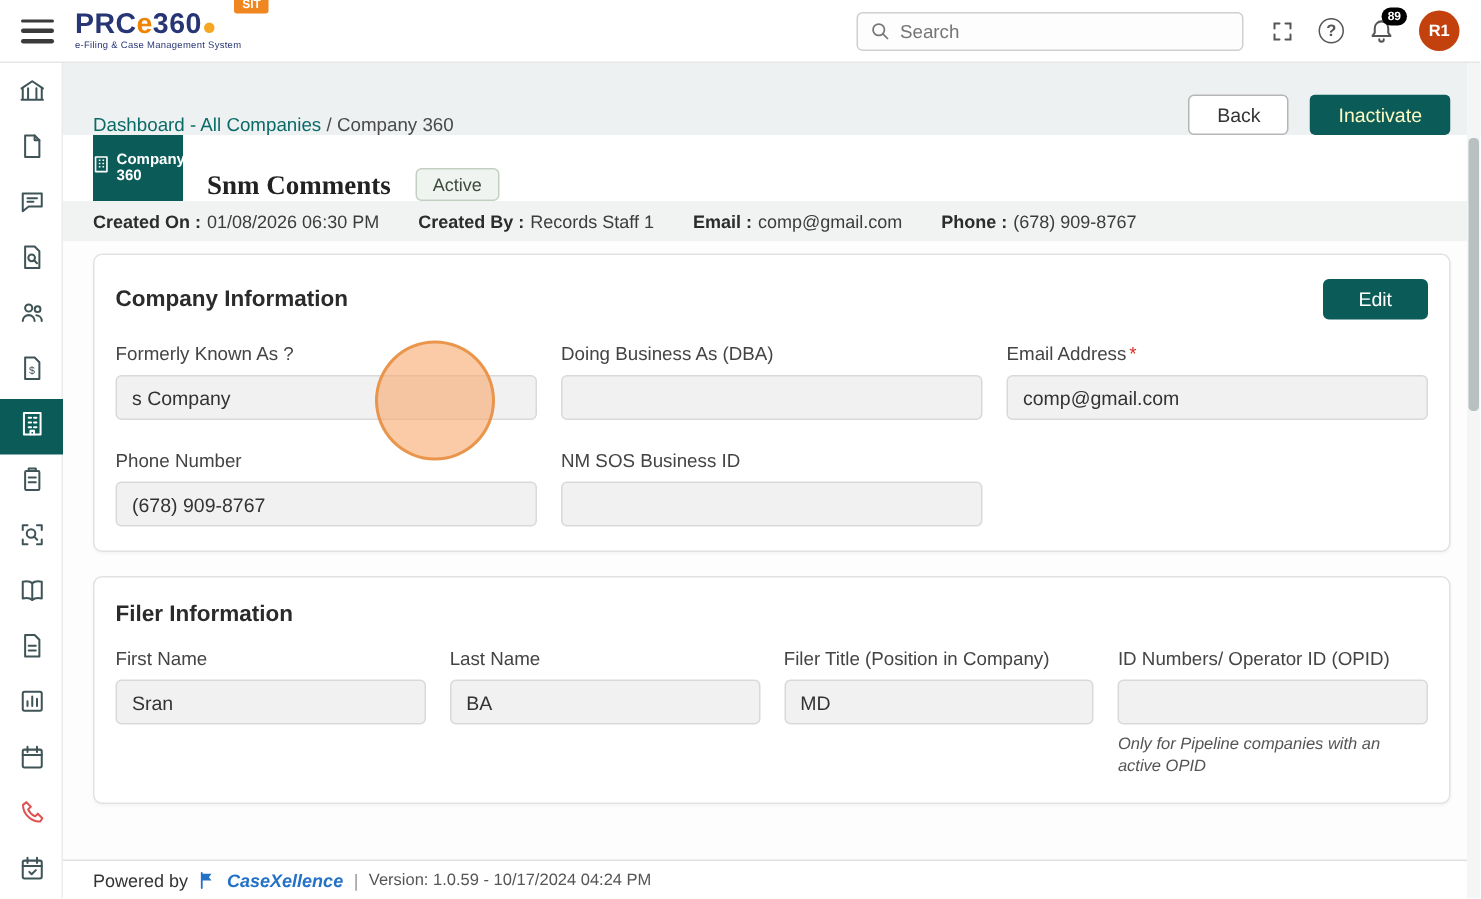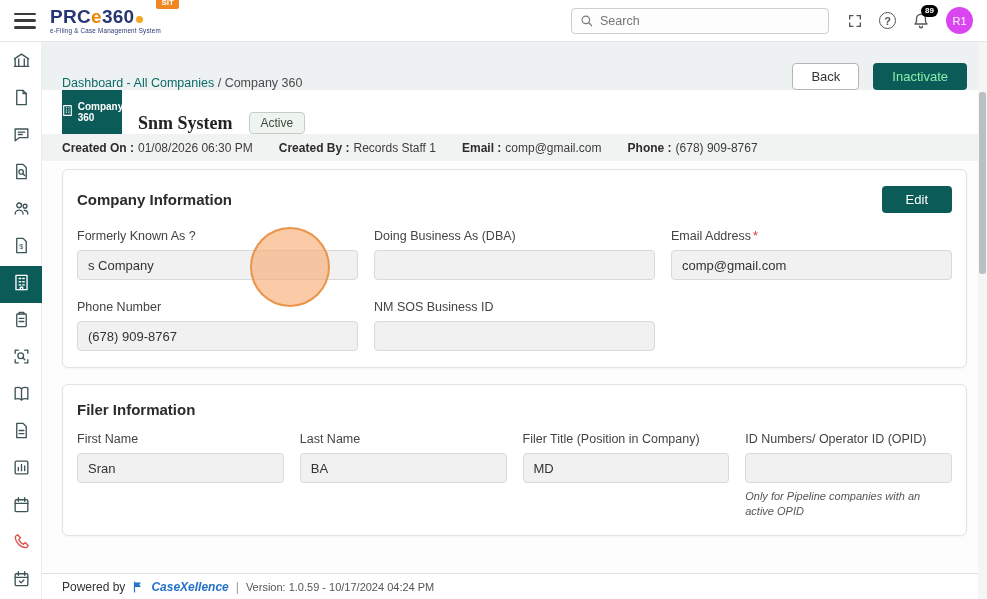--- a/index.html
+++ b/index.html
@@ -15,40 +15,40 @@
   .logo-line { font-size:19px; font-weight:800; color:#283575; letter-spacing:0.3px; }
   .logo-line .e-orange { color:#f08300; }
   .logo-dot { display:inline-block; width:7px; height:7px; border-radius:50%; background:#f5a623; margin-left:1px; }
   .logo-sub { font-size:6.3px; color:#283575; margin-top:2px; letter-spacing:0.2px; }
   .search-box { margin-left:auto; width:258px; height:26px; border:1px solid #cfcfcf; border-radius:4px; background:#fdfdfd; display:flex; align-items:center; padding:0 8px; gap:6px; }
   .search-box input { border:none; outline:none; background:transparent; font-size:12.5px; width:100%; color:#333; font-family:"Liberation Sans",sans-serif; }
   .top-icons { display:flex; align-items:center; gap:16px; margin-left:18px; color:#555; }
   .icon-btn { cursor:pointer; display:flex; align-items:center; justify-content:center; position:relative; }
   .help-circle { width:17px; height:17px; border:1.5px solid #555; border-radius:50%; font-size:11px; font-weight:bold; display:flex; align-items:center; justify-content:center; color:#555; }
   .bell-badge { position:absolute; top:-7px; right:-8px; background:#000000; color:#fff; border-radius:8px; font-size:8px; font-weight:bold; padding:1.5px 4px; min-width:16px; text-align:right; }
-  .avatar { width:27px; height:27px; border-radius:50%; background:#d946ef; color:#fff; font-size:11px; font-weight:normal; display:flex; align-items:center; justify-content:center; cursor:pointer; }
+  .avatar { width:27px; height:27px; border-radius:50%; background:#c2410c; color:#fff; font-size:11px; font-weight:bold; display:flex; align-items:center; justify-content:center; cursor:pointer; }
 
   
   .main-row { display:flex; height:557px; }
   .sidebar { width:42px; background:#fff; border-right:1px solid #ececec; display:flex; flex-direction:column; padding-top:2px; flex-shrink:0; }
   .side-item { width:42px; height:37px; display:flex; align-items:center; justify-content:center; color:#3f5457; cursor:pointer; }
   .side-item.active { background:#0b5c58; color:#fff; }
   .side-item.red { color:#e05252; }
 
   .content-col { flex:1; display:flex; flex-direction:column; min-width:0; }
 
   
   .crumb-bar { height:48px; background:#edf1f2; display:flex; align-items:flex-end; padding:0 20px; }
   .crumb { font-size:12.5px; }
   .crumb a { color:#0a6a66; text-decoration:none; cursor:pointer; }
   .crumb .sep, .crumb .cur { color:#4a4a4a; }
   .crumb-actions { margin-left:auto; display:flex; gap:14px; }
   .btn { font-size:13px; border-radius:4px; padding:5px 18px; cursor:pointer; border:1px solid transparent; font-family:"Liberation Sans",sans-serif; }
   .btn-outline { background:#fff; border-color:#b5b5b5; color:#333; }
-  .btn-primary { background:#0b5c58; color:#86efac; }
+  .btn-primary { background:#0b5c58; color:#fef9c3; }
 
   
   .company-header { height:44px; background:#fff; display:flex; align-items:flex-end; padding:0 20px; }
   .company-badge { width:60px; height:44px; background:#0b5c58; color:#fff; display:flex; align-items:center; justify-content:center; gap:4px; flex-shrink:0; }
   .badge-text { font-size:10px; font-weight:bold; line-height:1.15; }
   .company-title { font-family:"Liberation Serif", serif; font-size:18px; font-weight:bold; color:#222; margin-left:16px; }
   .status-pill { margin-left:16px; font-size:12px; color:#3c4b3c; background:#f0f4f0; border:1px solid #c3cfc3; border-radius:4px; padding:3px 11px; }
 
   
   .meta-bar { height:27px; background:#f1f2f2; display:flex; align-items:center; gap:26px; padding:0 20px; font-size:12px; }
@@ -244,21 +244,21 @@
     </div>
 
     <div class="company-header">
       <div class="company-badge">
         <span><svg width="13" height="13" viewBox="0 0 24 24" fill="none" stroke="#fff" stroke-width="2" stroke-linejoin="round">
               <rect x="5" y="3" width="14" height="18"></rect>
               <path d="M9 7h2M13.5 7h2M9 11h2M13.5 11h2M9 15h2M13.5 15h2"></path>
             </svg></span>
         <span class="badge-text"><span>Company</span><br><span>360</span></span>
       </div>
-      <div class="company-title">Snm System</div>
+      <div class="company-title">Snm Comments</div>
       <div class="status-pill">Active</div>
     </div>
 
     <div class="meta-bar">
       <div class="meta-item"><b>Created On :</b><span>01/08/2026 06:30 PM</span></div>
       <div class="meta-item"><b>Created By :</b><span>Records Staff 1</span></div>
       <div class="meta-item"><b>Email :</b><span>comp@gmail.com</span></div>
       <div class="meta-item"><b>Phone :</b><span>(678) 909-8767</span></div>
     </div>
 

